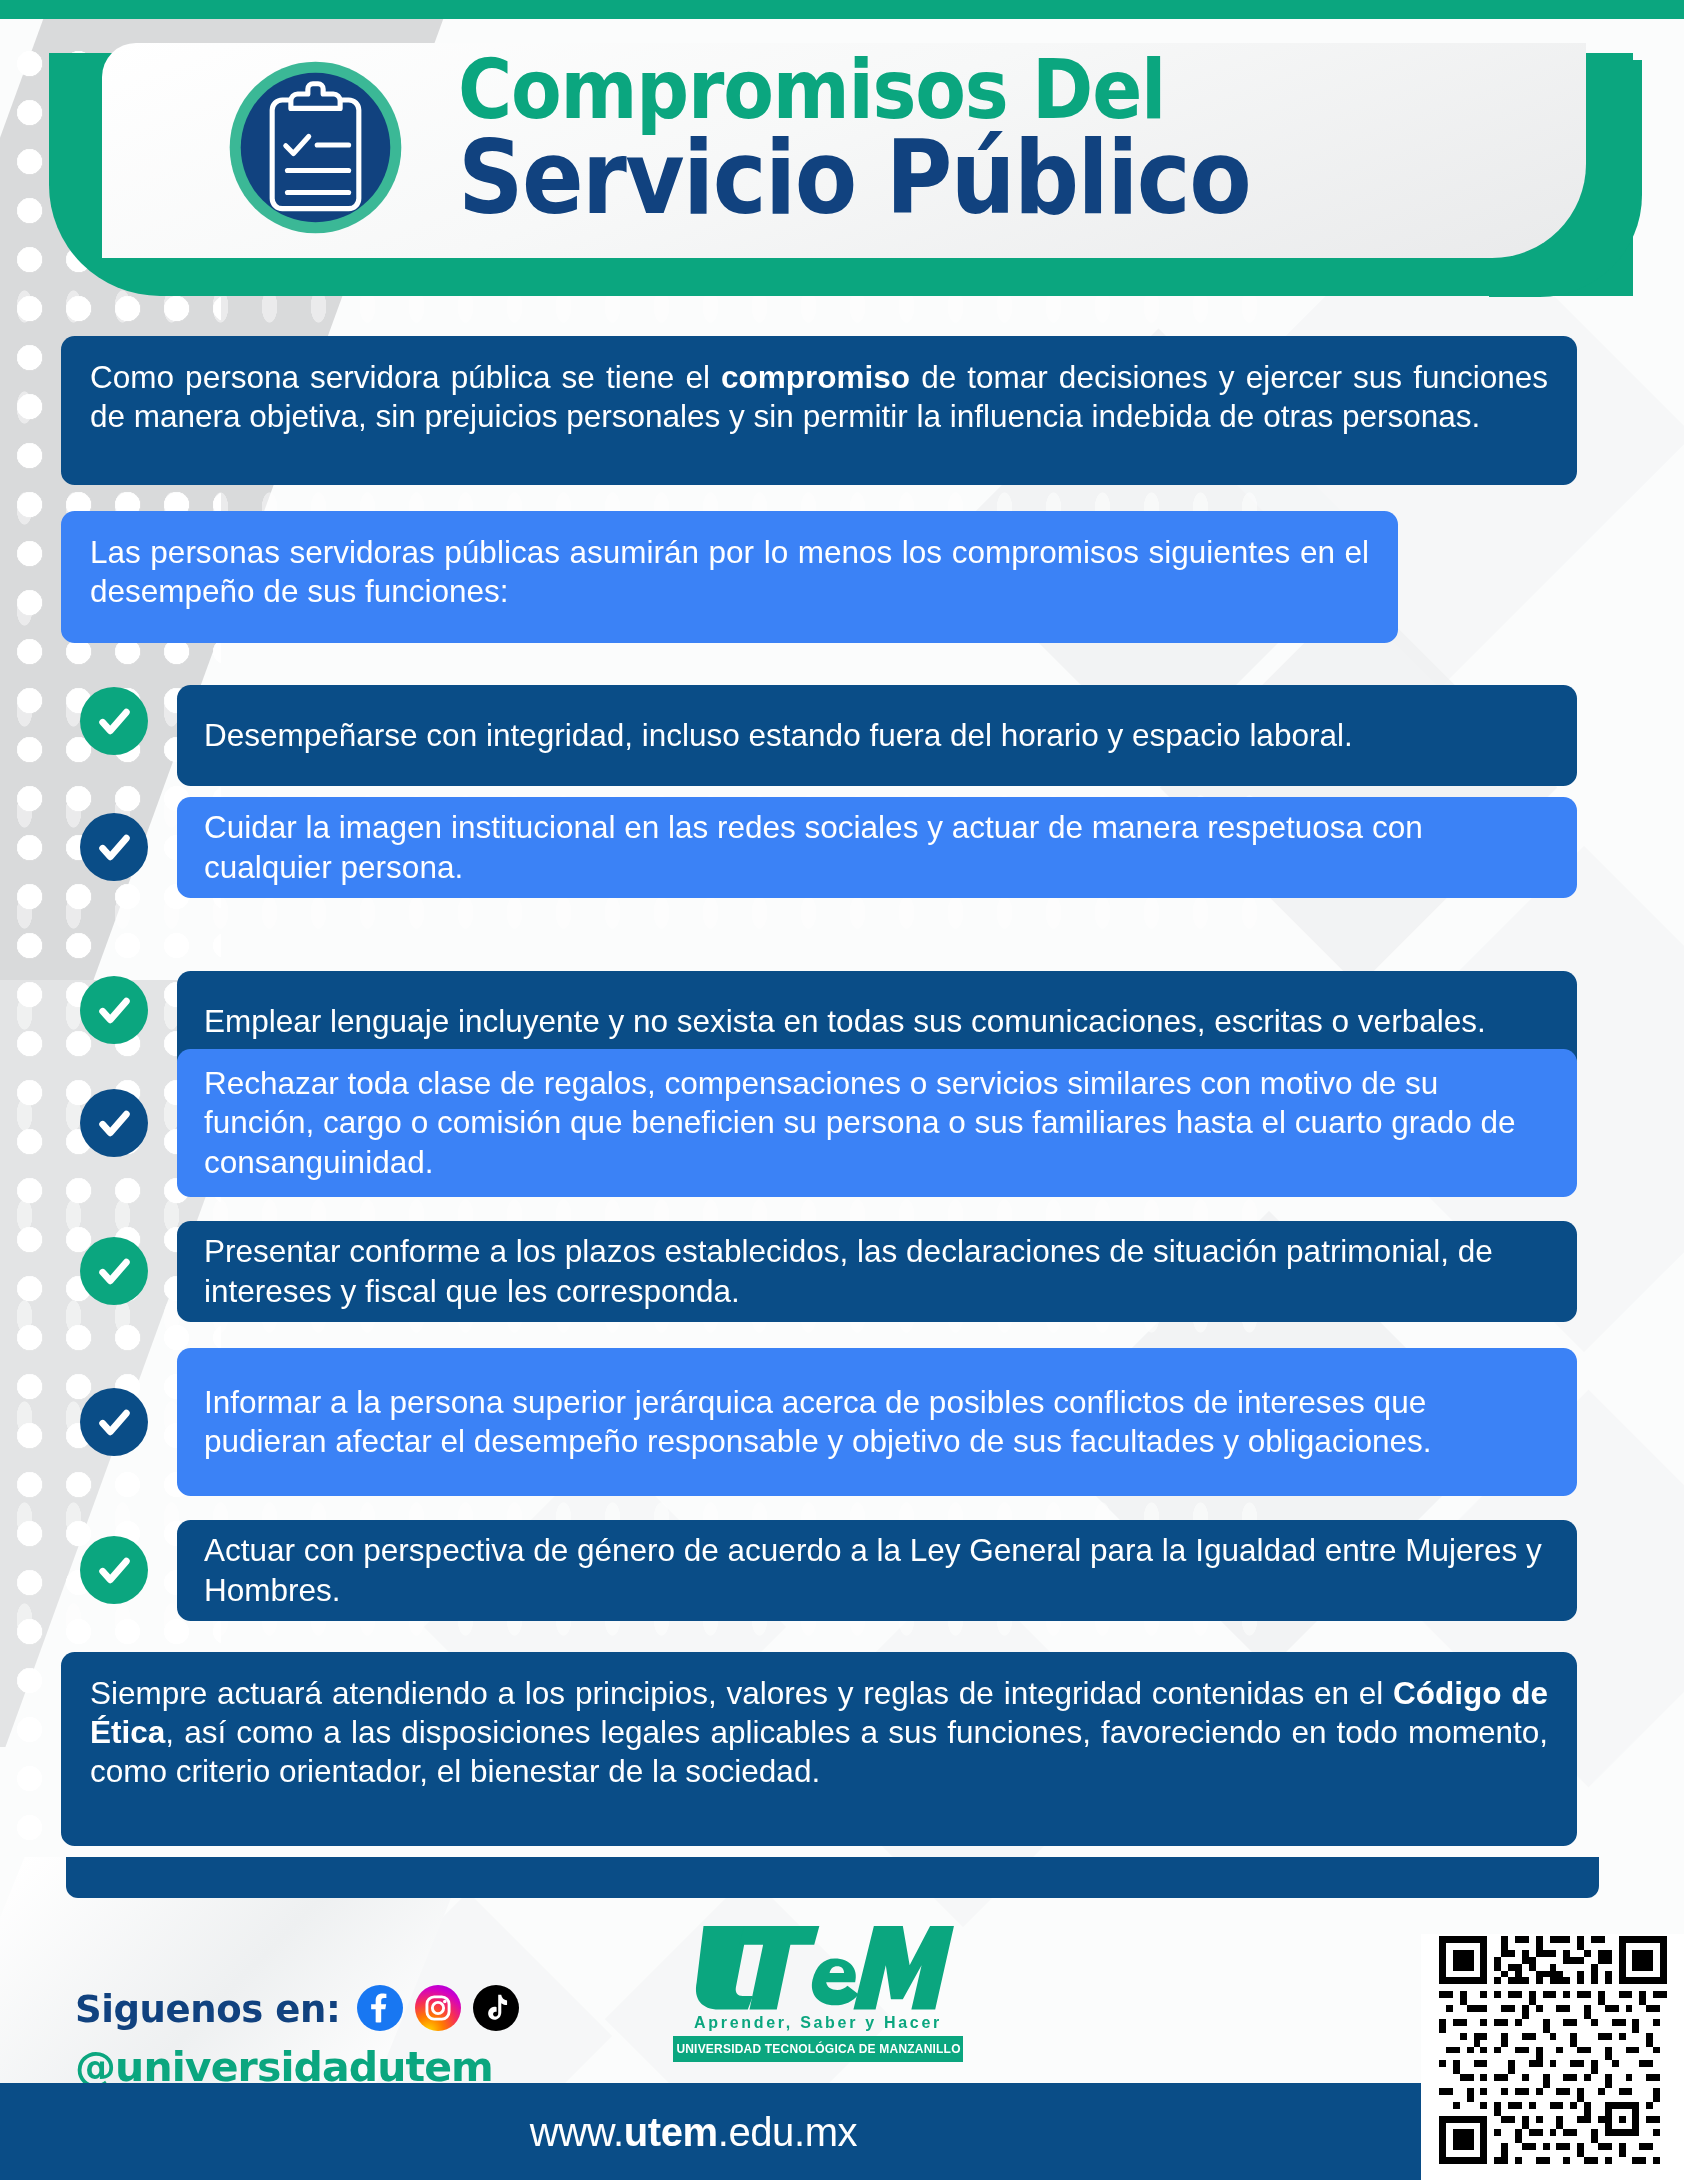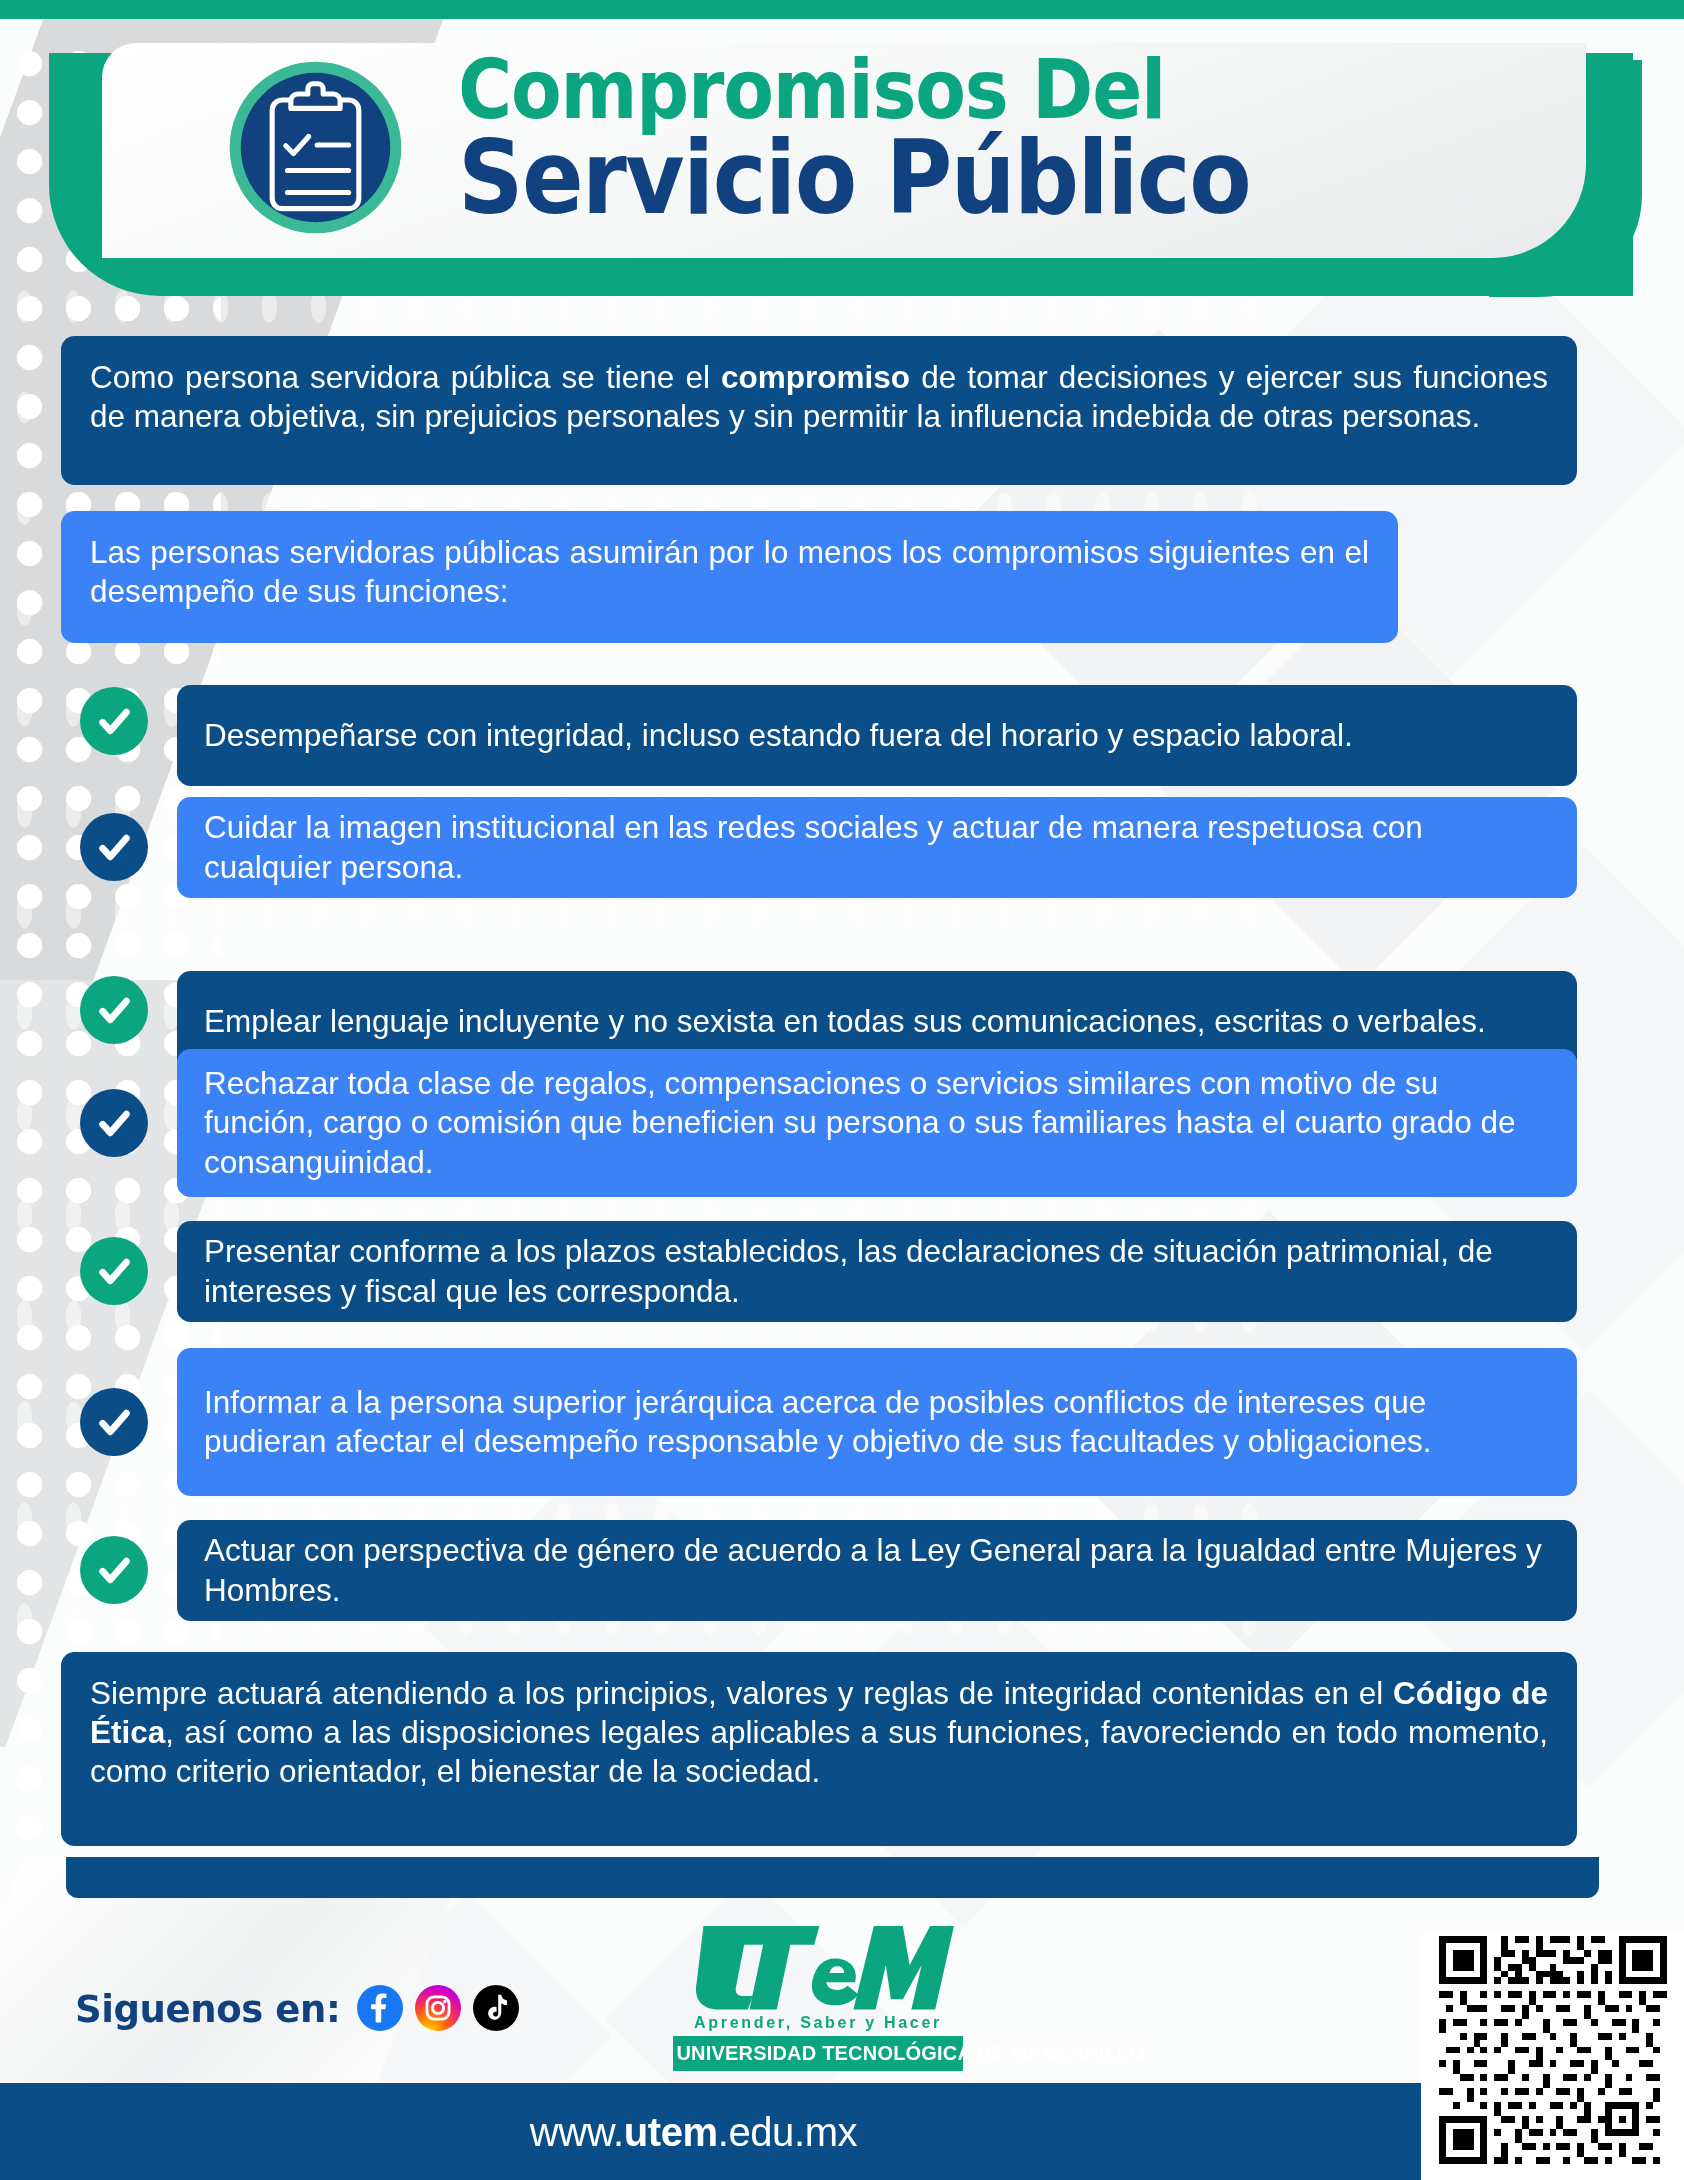--- a/index.html
+++ b/index.html
@@ -253,21 +253,21 @@
     font-weight: 700;
     color: #0BA67F;
     letter-spacing: 2.7px;
     margin-top: 0.9px;
     white-space: nowrap;
   }
   .utem-bar {
     background: #0BA67F;
     color: #ffffff;
     font-family: "Liberation Sans", sans-serif;
-    font-size: 20px;
+    font-size: 12px;
     font-weight: 700;
     letter-spacing: 0.2px;
     padding: 6px 3.4px;
     margin-top: 4.3px;
     white-space: nowrap;
   }
   .utem-sub {
     font-family: "Liberation Sans", sans-serif;
     font-size: 13px;
     font-weight: 700;
@@ -487,20 +487,21 @@
           </svg>
         </a>
         <a href="#" aria-label="TikTok">
           <svg width="46" height="46" viewBox="0 0 54 54" aria-hidden="true">
             <circle cx="27" cy="27" r="27" fill="#000000"></circle>
             <path d="M33.1 11.5 C33.9 15.3 36.2 17.7 40.0 18.1 L40.0 23.6 C37.6 23.7 35.4 22.9 33.2 21.4 L33.2 31.9 C33.2 38.6 27.0 42.6 21.8 40.0 C18.1 38.1 16.9 33.7 18.5 30.0 C20.2 26.3 24.5 24.7 27.7 26.0 L27.7 31.5 C25.3 30.6 23.3 32.4 23.6 34.5 C23.8 36.1 25.3 37.2 26.9 37.0 C28.5 36.8 29.6 35.4 29.6 33.8 L29.6 11.5 Z" fill="#ffffff"></path>
           </svg>
         </a>
       </span>
     </div>
+    <div class="handle">@universidadutem</div>
   </div>
 
   <div class="utem-logo">
     <svg class="utem-mark" width="271" height="92" viewBox="0 0 318 108" aria-hidden="true">
 
       <path d="M24 6 L76 6 L62 78 C61 84 64 88 70 88 L82 88 L76 104 L42 104 C22 104 12 92 16 72 Z" fill="#0BA67F"></path>
 
       <path d="M72 6 L160 6 L154 28 L126 28 L110 104 L78 104 L94 28 L66 28 Z" fill="#0BA67F"></path>
 
       <path d="M178 44 C196 44 206 56 202 72 L168 72 C169 78 174 81 181 81 C186 81 190 79 193 76 L206 86 C199 95 190 99 178 99 C159 99 148 86 152 69 C156 53 165 44 178 44 Z

